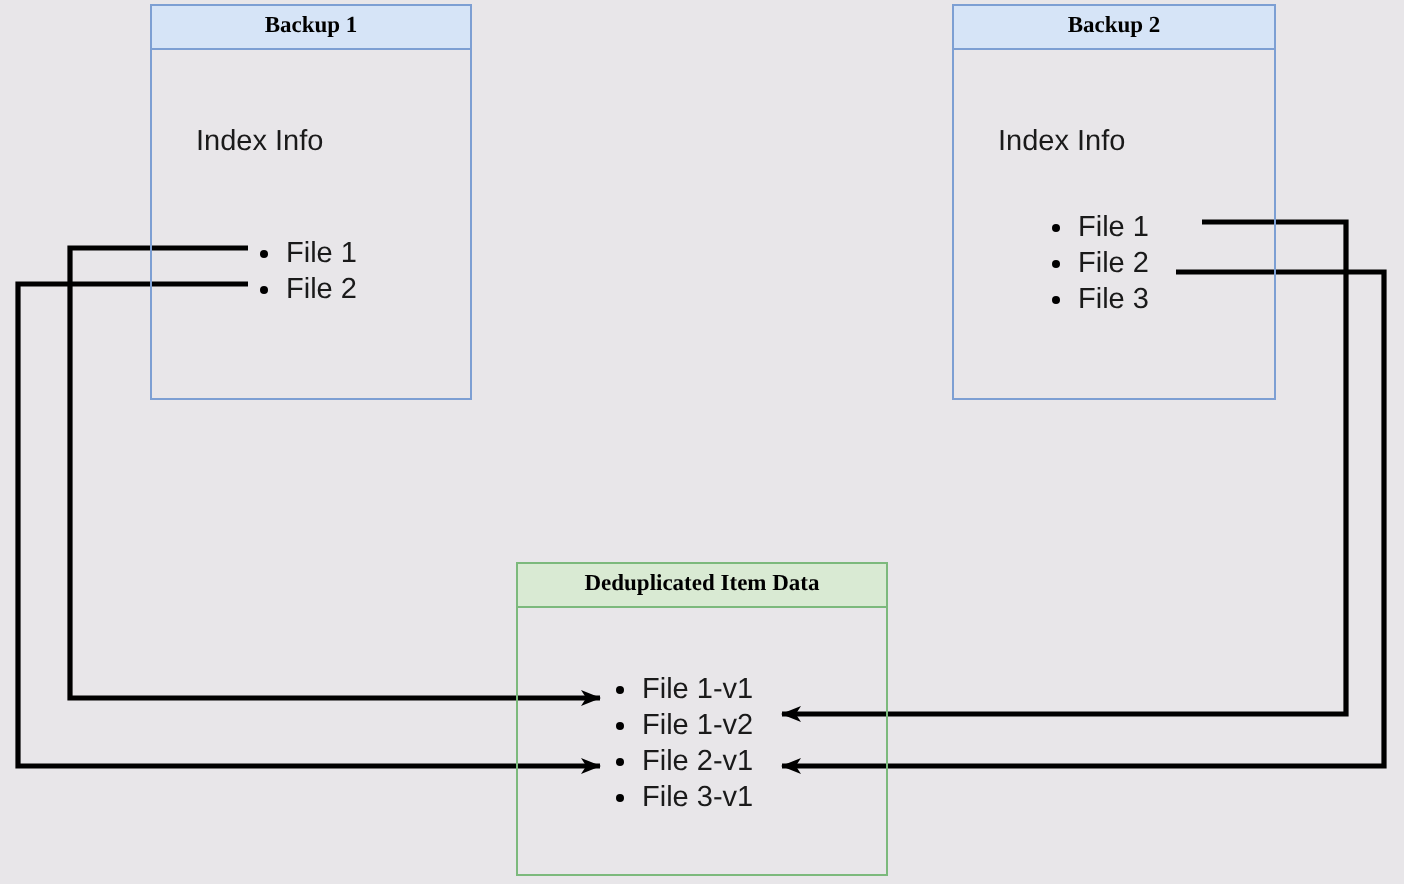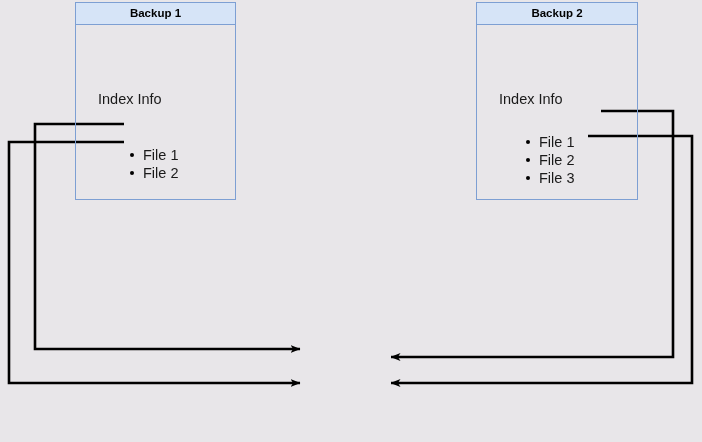--- a/index.html
+++ b/index.html
@@ -35,41 +35,41 @@
     box-sizing: border-box;
     width: 100%;
     text-align: center;
     font-weight: bold;
     font-size: 11.5px;
     color: #000;
     line-height: 1;
     display: flex;
     align-items: center;
     justify-content: center;
+    font-family: Liberation Serif, serif;
   }
   .node-body {
     box-sizing: border-box;
     position: relative;
     width: 100%;
   }
 
   
   .backup {
     border: 1px solid #7d9fd3;
     background: transparent;
   }
   .backup .node-header {
     background: #d6e4f7;
     border-bottom: 1px solid #7d9fd3;
     height: 22px;
   }
   .backup .node-body {
     background: transparent;
     height: calc(100% - 22px);
-    margin-top: 28px;
   }
 
   
   .dedup {
     border: 1px solid #7cb97c;
     background: transparent;
   }
   .dedup .node-header {
     background: #d9ead3;
     border-bottom: 1px solid #7cb97c;
@@ -152,14 +152,25 @@
     <div class="node-body">
       <div class="index-label" style="left:22px; top:38px;">Index Info</div>
       <ul class="bullet-list" style="left:47px; top:80px;">
         <li>File 1</li>
         <li>File 2</li>
         <li>File 3</li>
       </ul>
     </div>
   </div>
 
+  <div class="node dedup" style="left:258px; top:281px; width:186px; height:157px;">
+    <div class="node-header">Deduplicated Item Data</div>
+    <div class="node-body">
+      <ul class="bullet-list" style="left:47px; top:32px;">
+        <li>File 1-v1</li>
+        <li>File 1-v2</li>
+        <li>File 2-v1</li>
+        <li>File 3-v1</li>
+      </ul>
+    </div>
+  </div>
 
 </div>
 
 </body></html>

